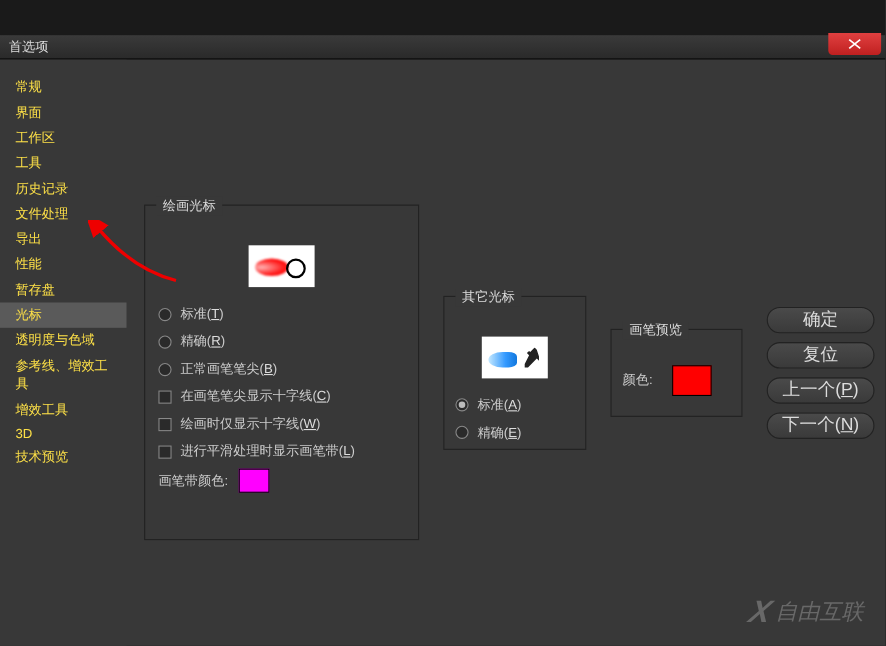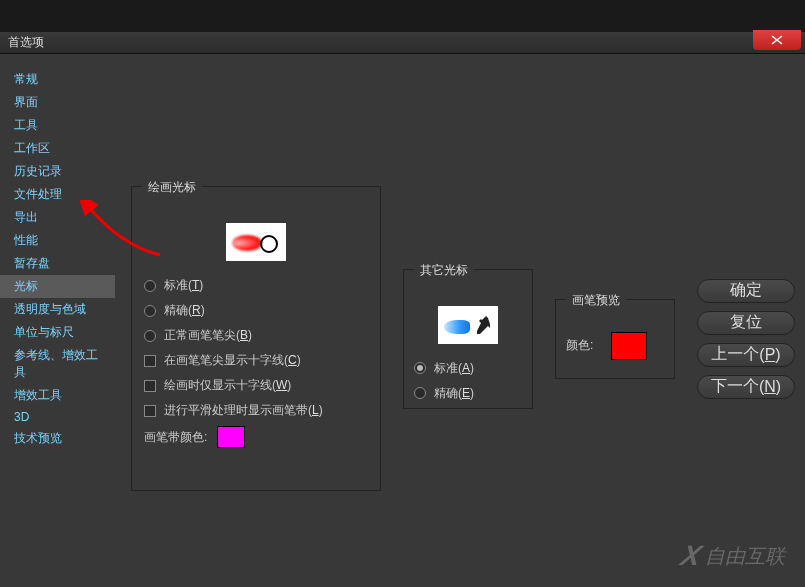--- a/index.html
+++ b/index.html
@@ -2,21 +2,21 @@
 <html><head>
 <meta charset="utf-8">
 <style>
 * { box-sizing: border-box; margin: 0; padding: 0; }
 body { width: 805px; height: 587px; background: #1a1a1a; font-family: "Microsoft YaHei", sans-serif; font-size: 12px; color: #ccc; position: relative; overflow: hidden; }
 .titlebar { height: 22px; background: linear-gradient(to bottom, #3a3a3a, #2a2a2a); border-bottom: 1px solid #111; display: flex; align-items: center; padding-left: 8px; position: relative; margin-top: 32px; }
 .titlebar-text { color: #ddd; }
 .close-btn { position: absolute; right: 4px; top: -2px; width: 48px; height: 20px; background: linear-gradient(to bottom, #e04040, #c02020); border-radius: 0 0 4px 4px; display: flex; align-items: center; justify-content: center; color: white; font-weight: bold; cursor: pointer; }
 .main { display: flex; height: calc(100% - 22px); background: #383838; }
 .sidebar { width: 140px; background: #383838; padding-top: 14px; }
-.sidebar-item { padding: 3px 14px; color: #7dd3fc; cursor: pointer; font-size: 12px; }
+.sidebar-item { padding: 3px 14px; color: #fde047; cursor: pointer; font-size: 12px; }
 .sidebar-item.selected { background: #5a5a5a; }
 .content { flex: 1; padding: 14px 10px 10px 16px; display: flex; gap: 22px; align-items: center; }
 .panel { border: 1px solid #222; background: #383838; padding: 0; position: relative; }
 .panel-title { position: absolute; top: -8px; left: 10px; background: #383838; padding: 0 6px; color: #ddd; }
 .panel-painting { width: 250px; height: 305px; padding: 36px 12px 12px 12px; }
 .panel-other { width: 130px; height: 140px; padding: 36px 10px 10px 10px; }
 .panel-preview { width: 120px; height: 80px; padding: 32px 10px 10px 10px; }
 .preview-cursor { width: 60px; height: 38px; background: #fff; display: block; margin: 0 auto 12px auto; position: relative; }
 .red-brush { position: absolute; left: 6px; top: 12px; width: 30px; height: 16px; background: radial-gradient(ellipse at 20% 50%, rgba(255,0,0,0.3), rgba(255,0,0,0.9) 60%, #f00); border-radius: 50%; filter: blur(1px); }
 .circle-cursor { position: absolute; right: 8px; top: 12px; width: 18px; height: 18px; border: 2px solid #000; border-radius: 50%; }
@@ -49,30 +49,29 @@
     <svg width="12" height="10" viewBox="0 0 12 10">
         <path d="M1 1 L11 9 M11 1 L1 9" stroke="white" stroke-width="1.6"></path>
       </svg>
   </div>
 </div>
 
 <div class="main">
   <div class="sidebar" id="sidebar">
       <div class="sidebar-item">常规</div>
       <div class="sidebar-item">界面</div>
+      <div class="sidebar-item">工作区</div>
       <div class="sidebar-item">工具</div>
-      <div class="sidebar-item">工作区</div>
       <div class="sidebar-item">历史记录</div>
       <div class="sidebar-item">文件处理</div>
       <div class="sidebar-item">导出</div>
       <div class="sidebar-item">性能</div>
       <div class="sidebar-item">暂存盘</div>
       <div class="sidebar-item selected">光标</div>
       <div class="sidebar-item">透明度与色域</div>
-      <div class="sidebar-item">单位与标尺</div>
       <div class="sidebar-item">参考线、增效工具</div>
       <div class="sidebar-item">增效工具</div>
       <div class="sidebar-item">3D</div>
       <div class="sidebar-item">技术预览</div>
     </div>
 
   <div class="content">
 
     <div class="panel panel-painting">
       <span class="panel-title">绘画光标</span>

